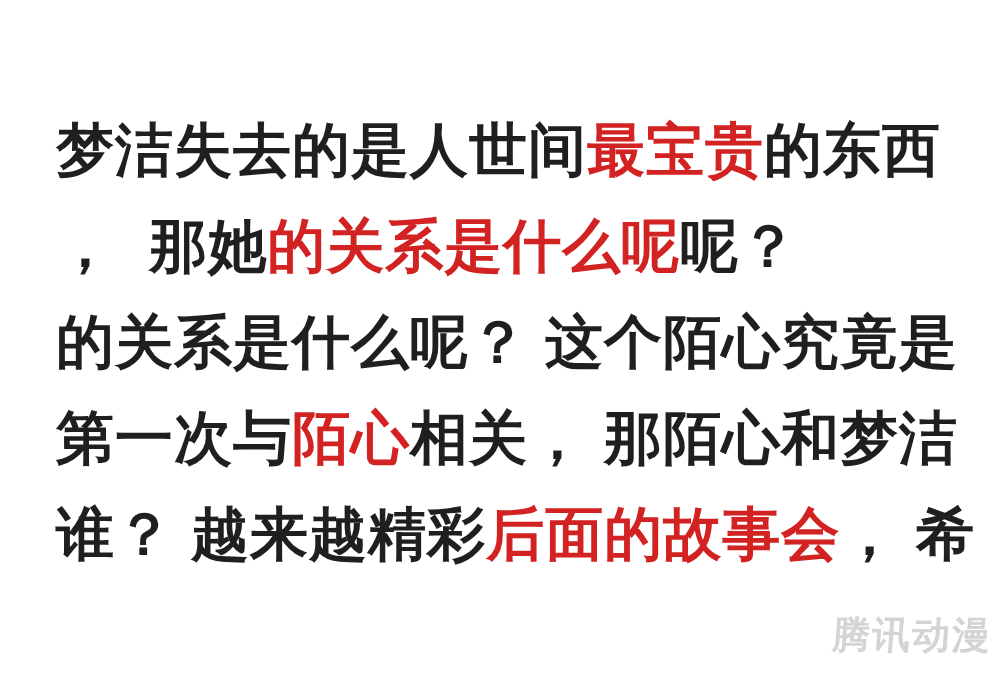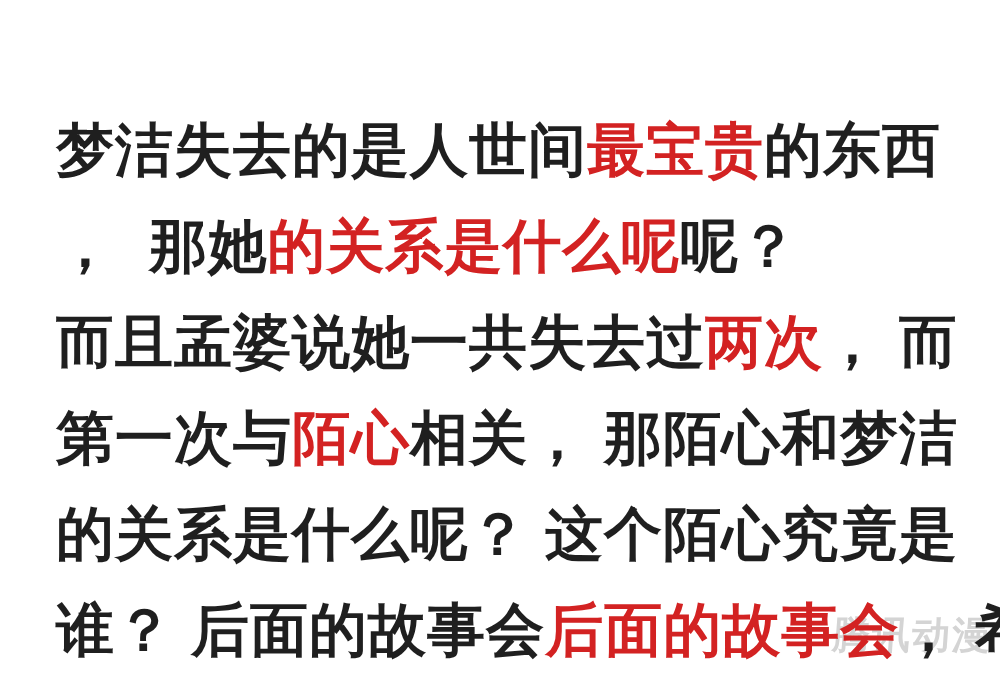--- a/index.html
+++ b/index.html
@@ -59,19 +59,18 @@
     transform: skewX(-4deg);
   }
 </style>
 </head>
 <body>
 
 <div class="page">
   <div class="text-block">
       <div class="line"><span class="seg-black">梦洁失去的是人世间</span><span class="seg-red">最宝贵</span><span class="seg-black">的东西</span></div>
       <div class="line"><span class="seg-black">，  那她</span><span class="seg-red">的关系是什么呢</span><span class="seg-black">呢？</span></div>
-      <div class="line"><span class="seg-black">而且孟婆说她一共失去过</span><span class="seg-red">两次</span><span class="seg-black">， 而</span></div>
+      <div class="line"><span class="seg-black">的关系是什么呢？ 这个陌心究竟是</span></div>
       <div class="line"><span class="seg-black">第一次与</span><span class="seg-red">陌心</span><span class="seg-black">相关， 那陌心和梦洁</span></div>
-      <div class="line"><span class="seg-black">的关系是什么呢？ 这个陌心究竟是</span></div>
-      <div class="line"><span class="seg-black">谁？ 后面的故事会</span><span class="seg-red">后面的故事会</span><span class="seg-black">， 希</span></div>
+      <div class="line"><span class="seg-black">谁？ 越来越精彩</span><span class="seg-red">后面的故事会</span><span class="seg-black">， 希</span></div>
     </div>
   <div class="watermark">腾讯动漫</div>
 </div>
 
 </body></html>

